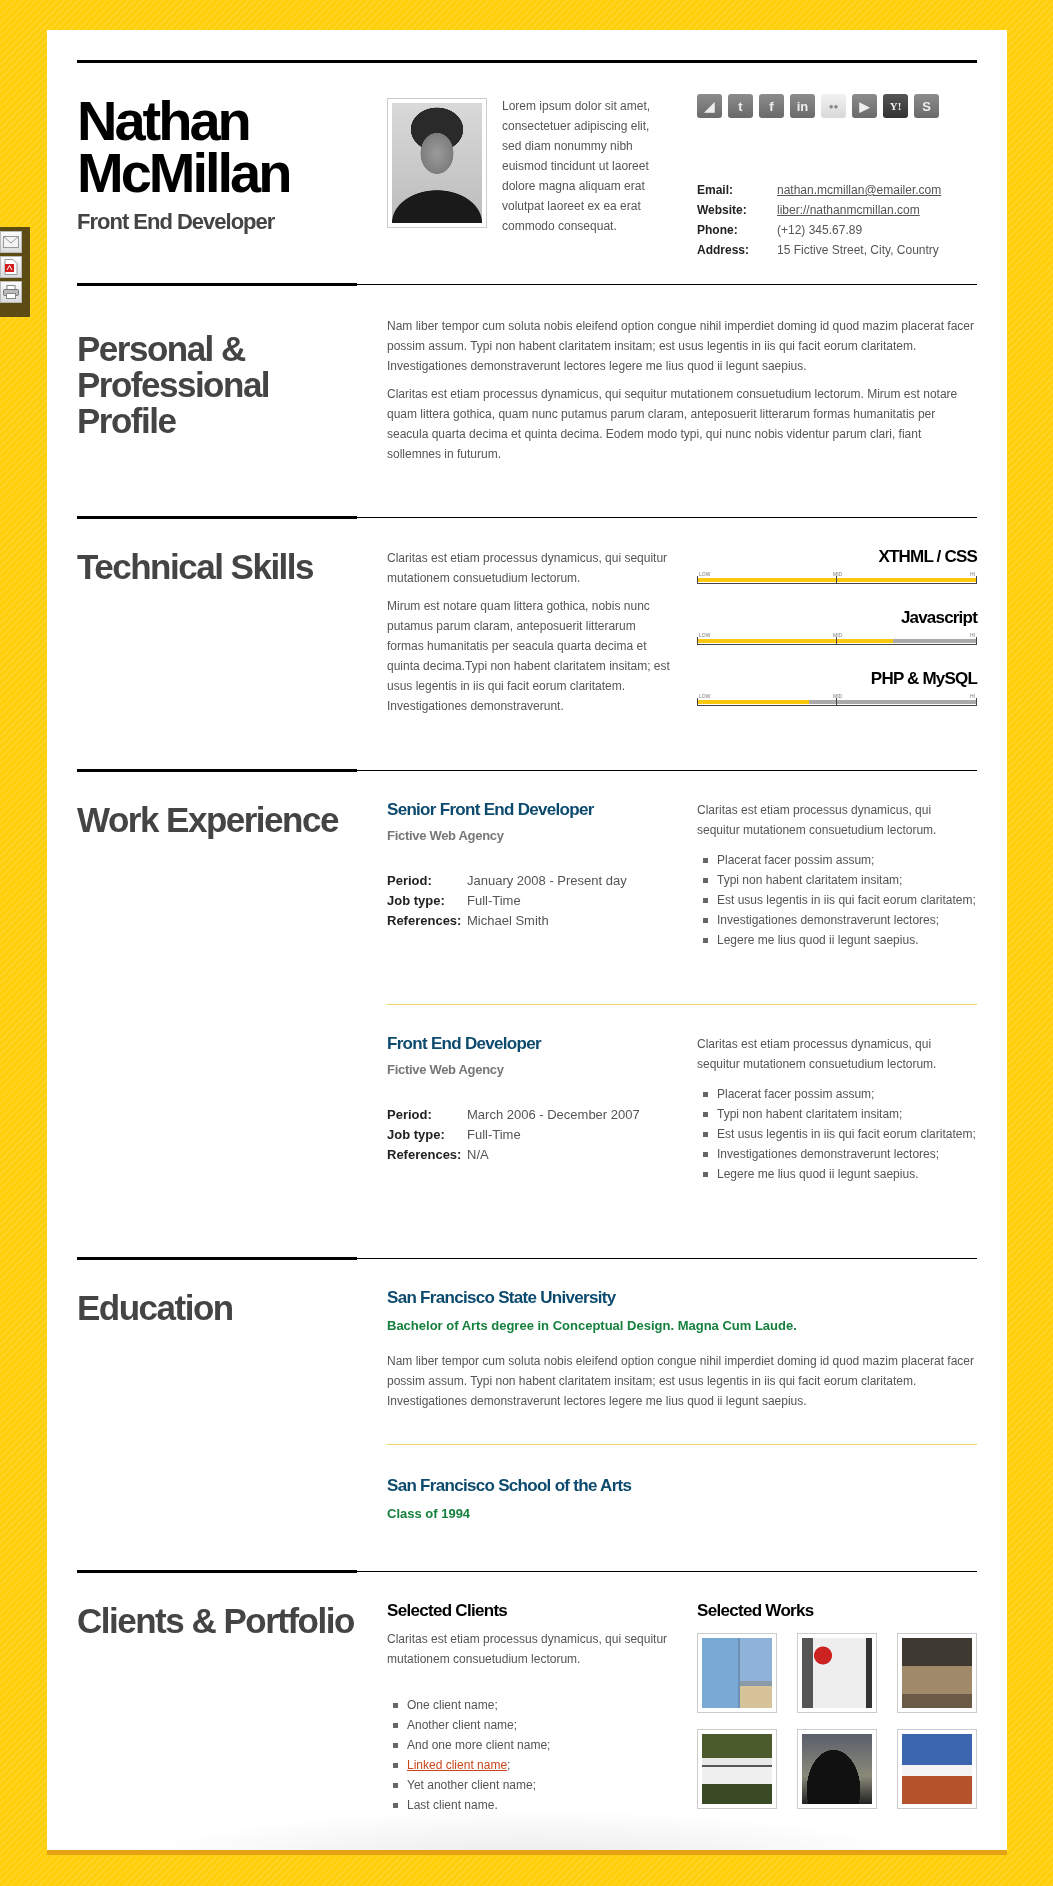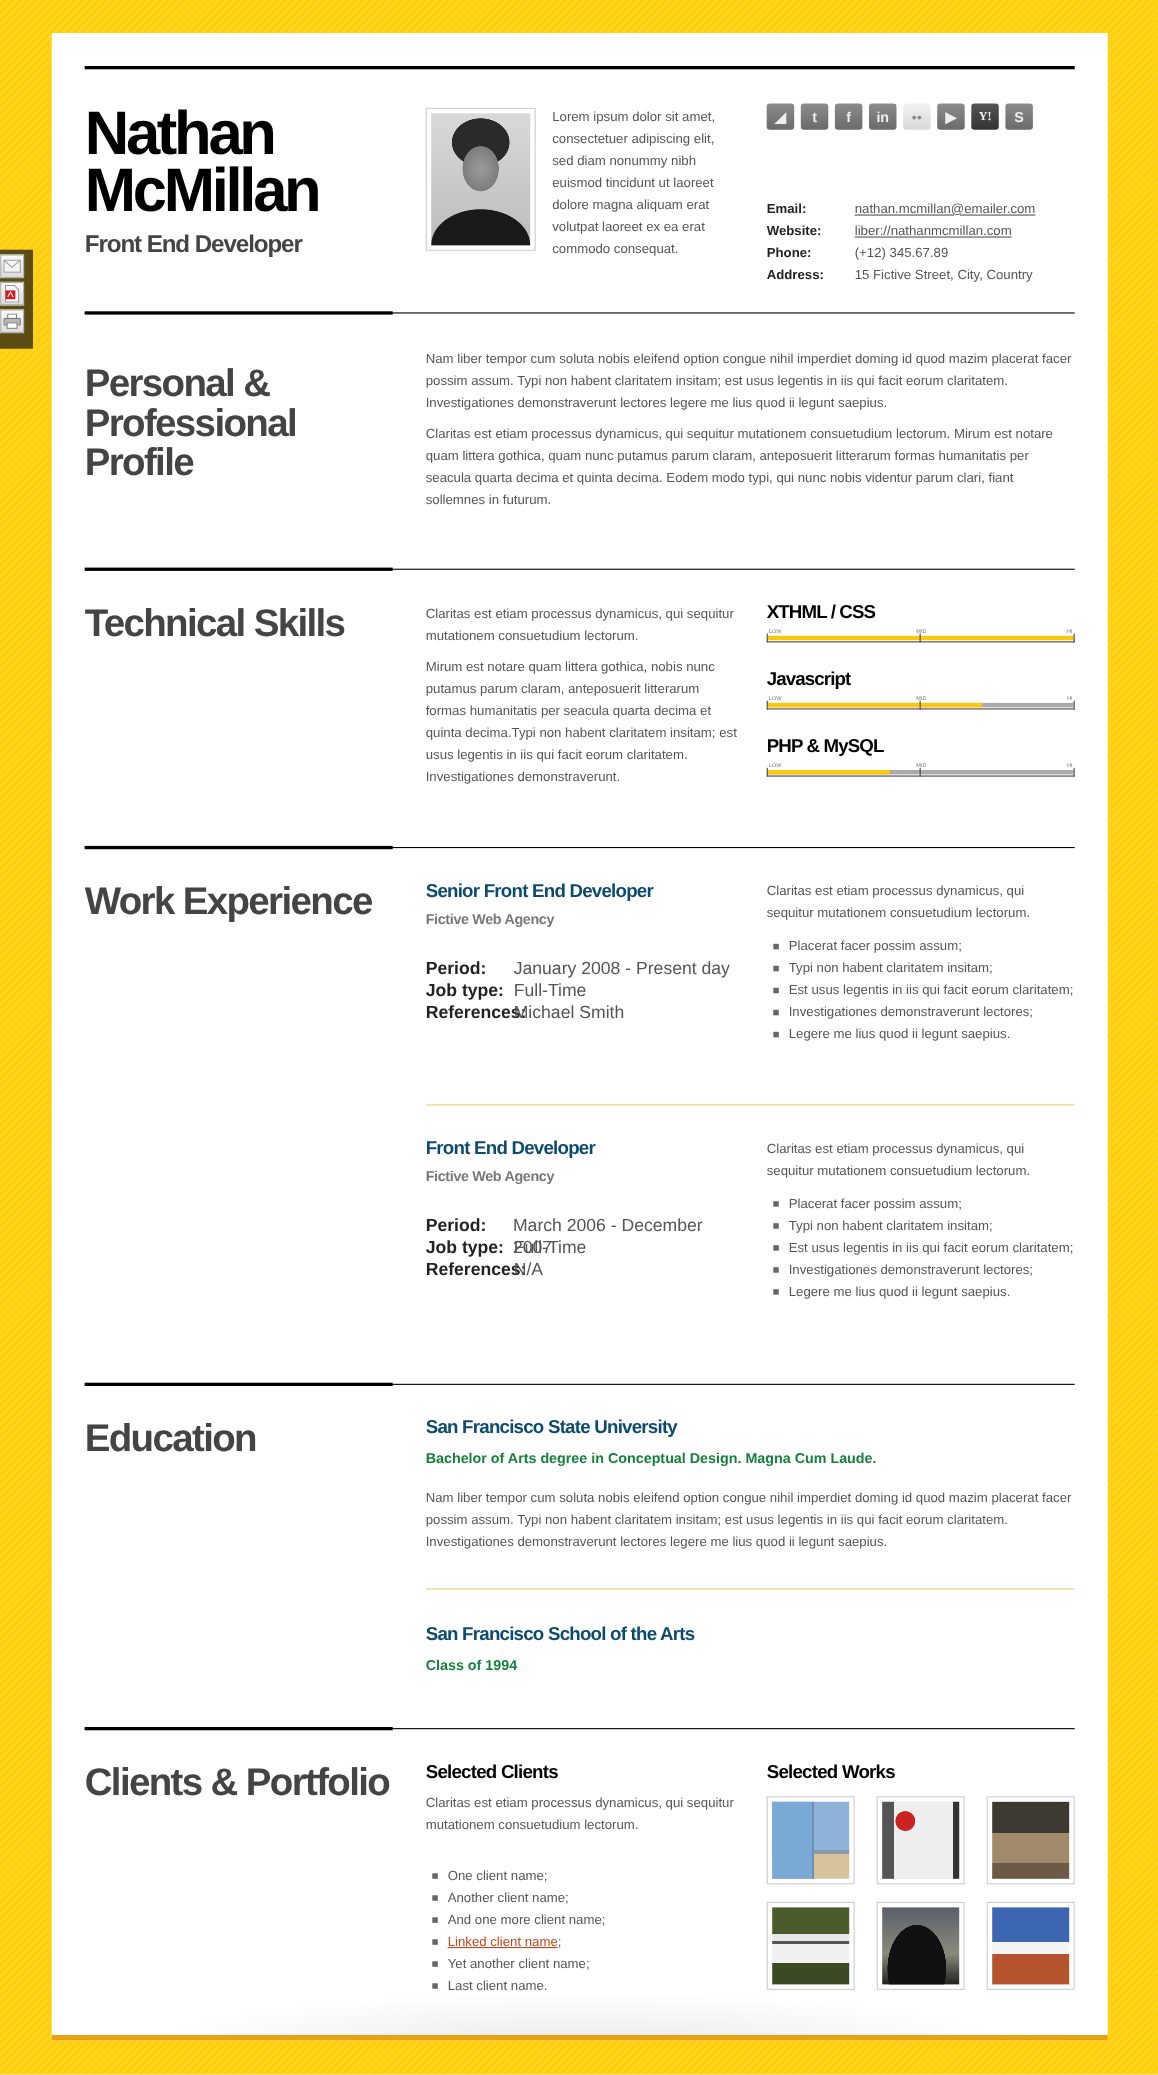--- a/index.html
+++ b/index.html
@@ -68,34 +68,34 @@
     width: 25px; height: 24px; border-radius: 3px; background: linear-gradient(#8c8c8c,#6a6a6a);
     display: flex; align-items: center; justify-content: center; color: #eee; font-size: 13px; font-weight: bold;
   }
   .contact { position: absolute; left: 620px; top: 120px; font-size: 12px; }
   .contact .row { display: flex; height: 20px; line-height: 20px; }
   .contact .k { width: 80px; font-weight: bold; color: #222; }
   .contact .v { color: #555; }
   a.link { color: #c9451b; text-decoration: underline; }
 
   
-  .skill { position: relative; height: 61px; }
+  .skill { position: relative; height: 61px; text-align: right; }
   .skill-name { font-size: 17px; font-weight: bold; color: #000; letter-spacing: -0.8px; height: 24px; }
   .meter { position: relative; width: 280px; height: 14px; }
   .meter .ticks { position: absolute; top: 0; left: 0; right: 0; height: 7px; font-size: 5px; color: #777; }
   .meter .ticks span { position: absolute; top: 0; }
   .meter .track { position: absolute; left: 1px; right: 1px; top: 7px; height: 4px; background: #aaa; }
   .meter .fill { height: 4px; background: #fbc80d; }
   .meter .base { position: absolute; left: 0; right: 0; bottom: 1px; height: 1px; background: #444; }
   .meter .vl { position: absolute; bottom: 1px; width: 1px; height: 8px; background: #444; }
 
   
   .job-title { font-size: 17px; font-weight: bold; color: #0c4a6e; letter-spacing: -0.7px; }
   .company { font-size: 13px; font-weight: bold; color: #777; margin-top: 8px; letter-spacing: -0.3px; }
-  .kv { margin-top: 28px; font-size: 16px; }
+  .kv { margin-top: 28px; font-size: 13px; }
   .kv .row { display: flex; height: 20px; line-height: 20px; }
   .kv .k { width: 80px; font-weight: bold; color: #222; }
   .kv .v { color: #555; }
   ul.sq { list-style: none; margin-top: 10px; }
   ul.sq li { position: relative; padding-left: 20px; font-size: 12px; line-height: 20px; color: #555; }
   ul.sq li::before { content: ""; position: absolute; left: 6px; top: 8px; width: 5px; height: 5px; background: #666; }
   .ysep { position: absolute; left: 310px; width: 590px; height: 1px; background: #f1d06a; }
 
   .edu-sub { font-size: 13px; font-weight: bold; color: #15803d; margin-top: 10px; }
 

